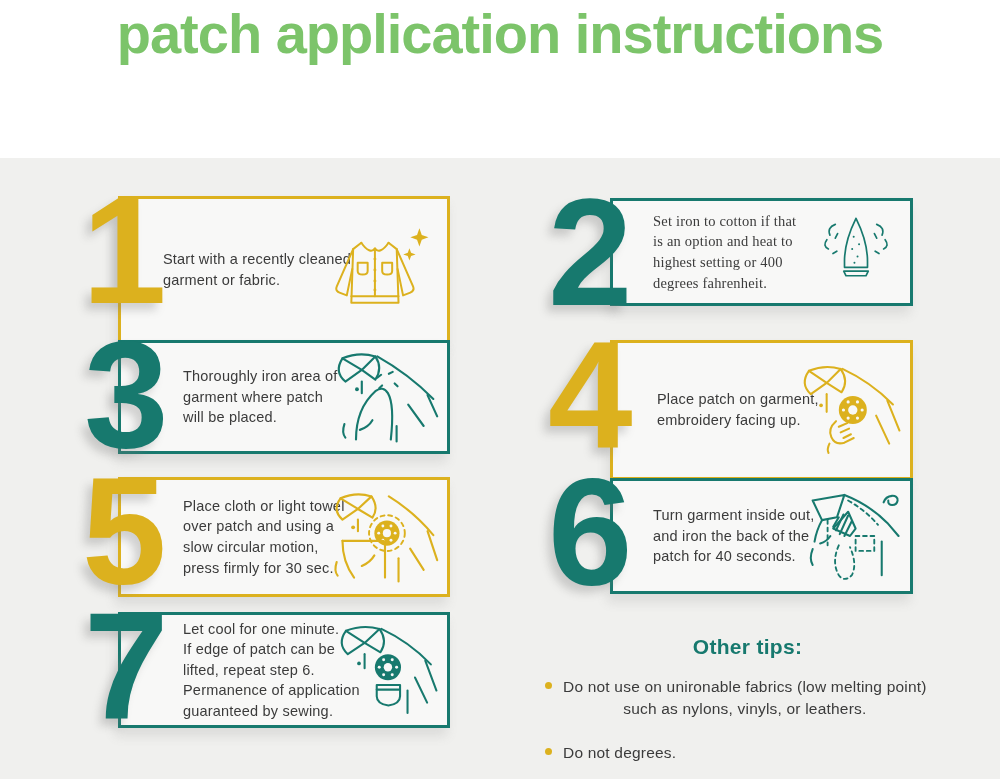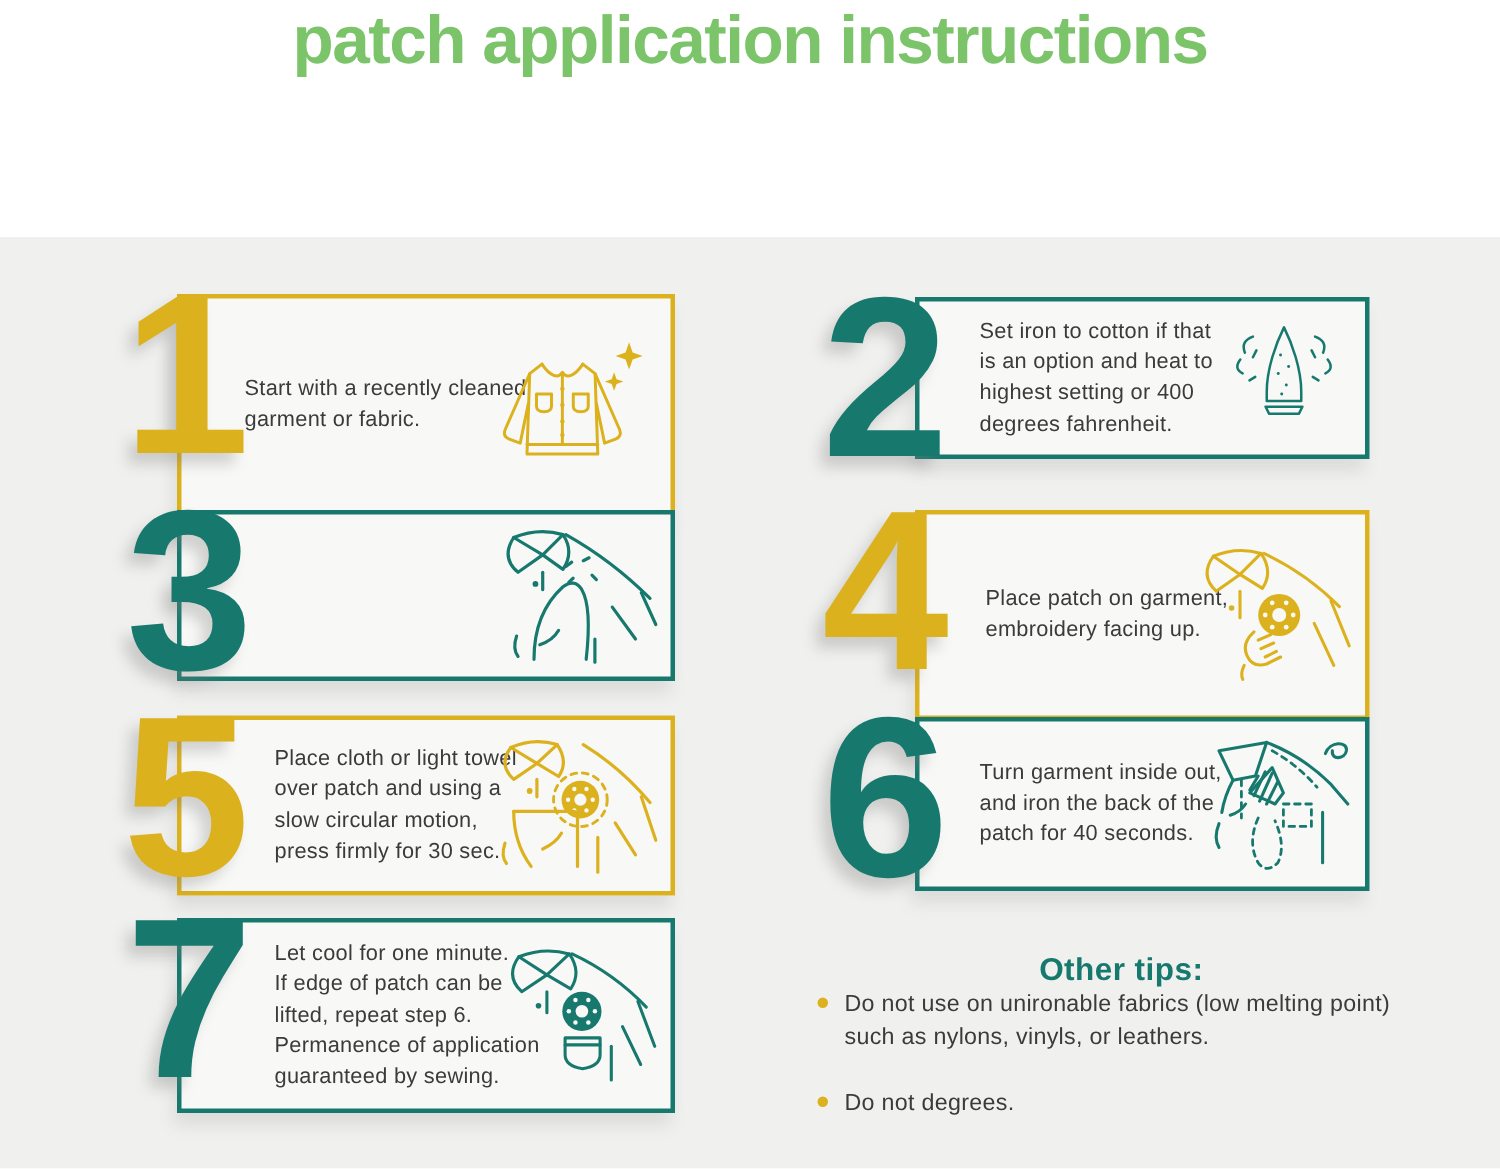--- a/index.html
+++ b/index.html
@@ -4,55 +4,55 @@
 <style>
   :root{
     --title-green:#7CC46A; --yellow:#DCB11E; --teal:#17796E;
     --text:#3B3B3B; --background:#F0F0EE; --box-fill:#F8F8F7;
   }
   *{margin:0;padding:0;box-sizing:border-box;}
   html,body{background:#fff;}
   .page{position:relative;width:1000px;height:779px;background:#ffffff;overflow:hidden;
         font-family:"Liberation Sans","DejaVu Sans",sans-serif;color:var(--text);}
   .page-title{position:absolute;top:0;left:0;right:0;text-align:center;
-        font-size:45px;font-weight:bold;letter-spacing:-1px;color:var(--title-green);line-height:1.2;}
+        font-size:56px;font-weight:bold;letter-spacing:-1px;color:var(--title-green);line-height:1.2;}
   .gray-area{position:absolute;left:0;right:0;top:158px;bottom:0;background:var(--background);}
 
   .step{position:absolute;}
   .step.yellow{color:var(--yellow);}
   .step.teal{color:var(--teal);}
   .step-number{position:absolute;left:2px;top:-6px;z-index:2;
         font-size:152px;font-weight:bold;line-height:0.82;color:currentColor;
         text-shadow:-6px 7px 9px rgba(125,125,125,0.32);}
   .step-box{position:absolute;background:var(--box-fill);border:3px solid currentColor;
         box-shadow:-3px 8px 10px rgba(120,120,120,0.16);display:flex;align-items:center;}
   .step-text{color:var(--text);font-size:14.5px;line-height:1.42;letter-spacing:0.2px;
         white-space:pre-line;flex:0 0 auto;}
   .step-icon{position:absolute;top:50%;transform:translateY(-50%);}
   .step-icon svg{display:block;}
 
   
   #step1{left:80px;top:194px;}  #step1 .step-box{left:38px;top:2px;width:332px;height:148px;padding-left:42px;}
-  #step2{left:546px;top:196px;} #step2 .step-box{left:64px;top:2px;width:303px;height:108px;padding-left:40px;}
+  #step2{left:546px;top:196px;} #step2 .step-box{left:64px;top:2px;width:303px;height:108px;padding-left:40px;font-family:Liberation Serif, serif;}
   #step3{left:82px;top:338px;}  #step3 .step-box{left:36px;top:2px;width:332px;height:114px;padding-left:62px;}
   #step4{left:546px;top:338px;} #step4 .step-box{left:64px;top:2px;width:303px;height:140px;padding-left:44px;}
   #step5{left:80px;top:475px;}  #step5 .step-box{left:38px;top:2px;width:332px;height:120px;padding-left:62px;}
   #step6{left:546px;top:476px;} #step6 .step-box{left:64px;top:2px;width:303px;height:116px;padding-left:40px;}
-  #step7{left:82px;top:610px;}  #step7 .step-box{left:36px;top:2px;width:332px;height:130px;padding-left:62px;}
+  #step7{left:82px;top:610px;}  #step7 .step-box{left:36px;top:2px;width:332px;height:116px;padding-left:62px;}
 
   .icon-right{right:4px;}
   svg .filled{fill:currentColor;stroke:none;}
   svg .hole{fill:var(--box-fill);stroke:none;}
   svg .wdot{fill:var(--box-fill);stroke:none;}
   svg .line{fill:none;stroke:currentColor;stroke-width:2.2;stroke-linecap:round;stroke-linejoin:round;}
   svg .dash{fill:none;stroke:currentColor;stroke-width:2;stroke-linecap:round;stroke-linejoin:round;stroke-dasharray:4 4;}
 
   .other-tips{position:absolute;left:545px;top:616px;width:405px;}
   .other-tips-heading{text-align:center;font-size:21px;font-weight:bold;color:var(--teal);letter-spacing:0.3px;margin-top:19px;}
-  .tips-list{list-style:none;}
+  .tips-list{list-style:none;margin-top:17px;text-align:center;}
   .tip-item{display:flex;gap:11px;align-items:flex-start;}
   .tip-item + .tip-item{margin-top:21px;}
   .tip-bullet{width:7px;height:7px;border-radius:50%;background:var(--yellow);margin-top:6px;flex:0 0 auto;}
   .tip-text{font-size:15.5px;line-height:1.45;color:var(--text);white-space:pre-line;letter-spacing:0.2px;}
 </style>
 </head>
 <body>
 
 <div class="page">
 
@@ -111,20 +111,23 @@
           <path class="line" d="M84,26 l3,6"></path>
             <path class="line" d="M90,52 l-5,-3"></path>
         </svg>
       </div>
     </div>
   </section>
 
   <section class="step teal" id="step3">
     <div class="step-number">3</div>
     <div class="step-box">
+      <p class="step-text">Thoroughly iron area of
+garment where patch
+will be placed.</p>
       <div class="step-icon icon-right">
         <svg width="116" height="100" viewBox="0 0 120 100">
           <path class="line" d="M16,10 Q33,3 50,8"></path>
           <path class="line" d="M16,10 Q7,24 19,34 L36,22 Z"></path>
           <path class="line" d="M50,8 Q58,20 50,32 L36,22 Z"></path>
           <path class="line" d="M36,34 L36,46"></path>
           <circle class="filled" cx="31" cy="42" r="2"></circle>
           <path class="line" d="M52,8 Q84,26 110,52"></path>
           <path class="line" d="M104,48 L114,70"></path>
           <path class="line" d="M84,58 L100,80"></path>

